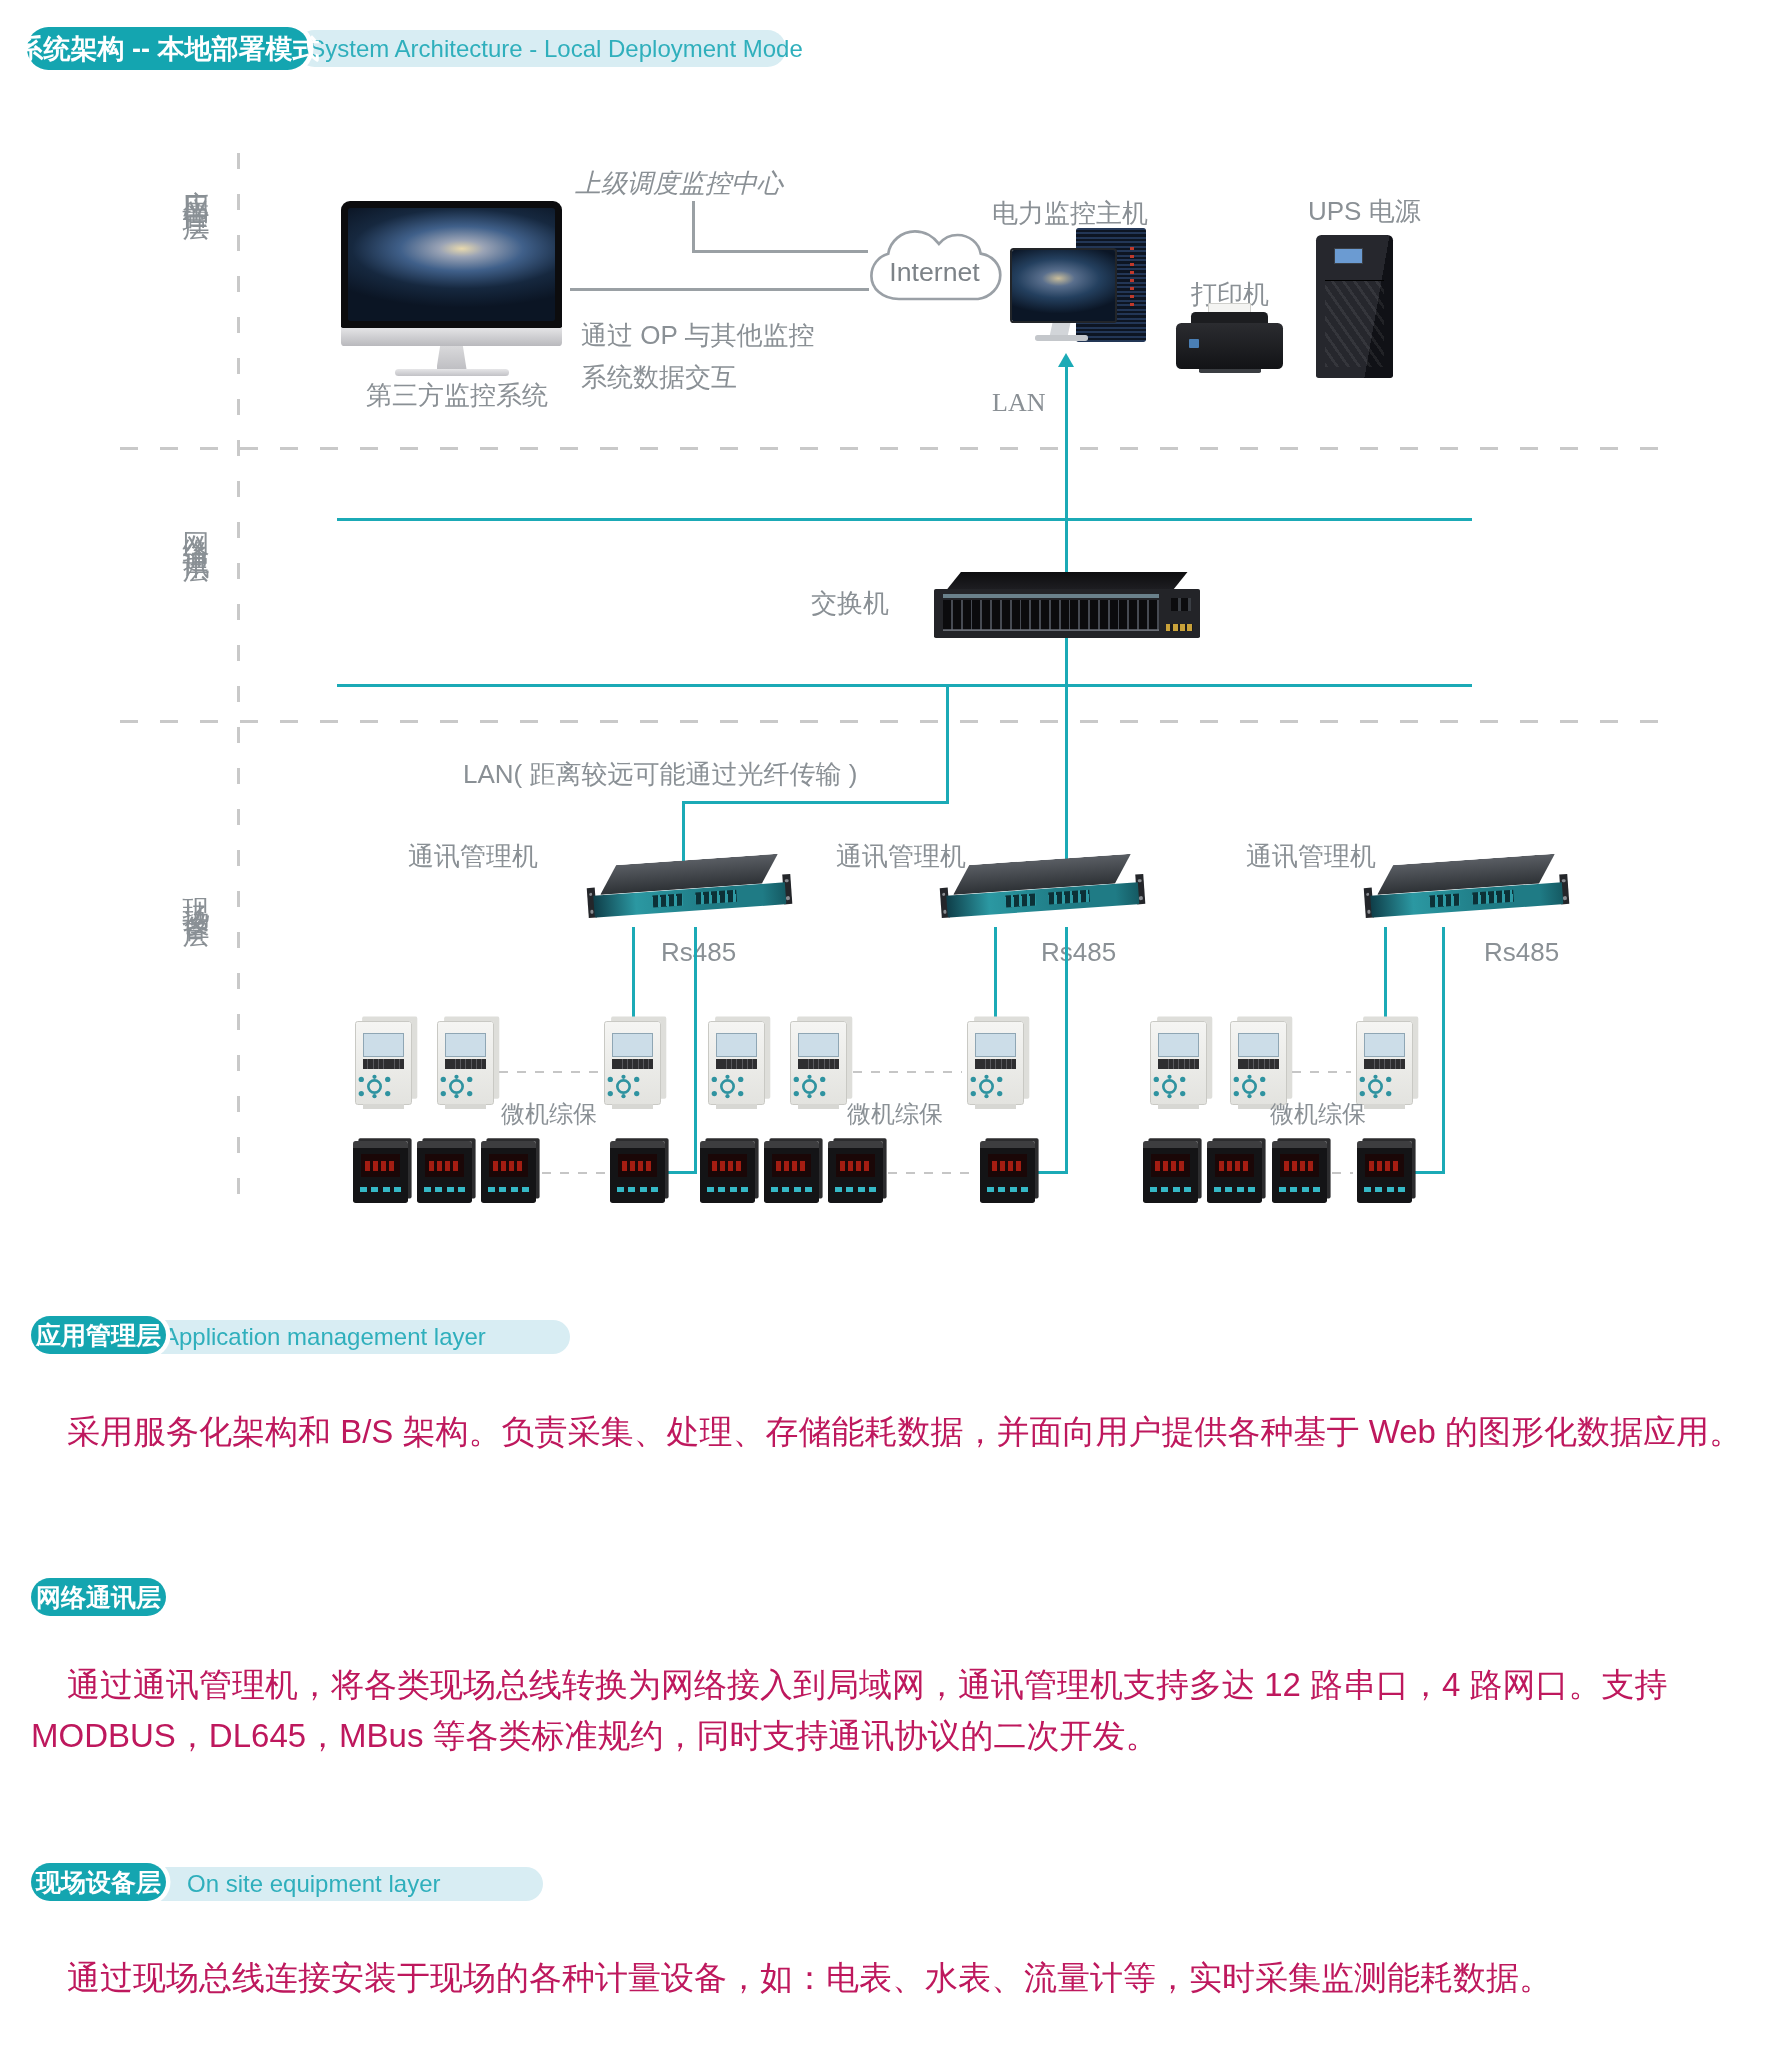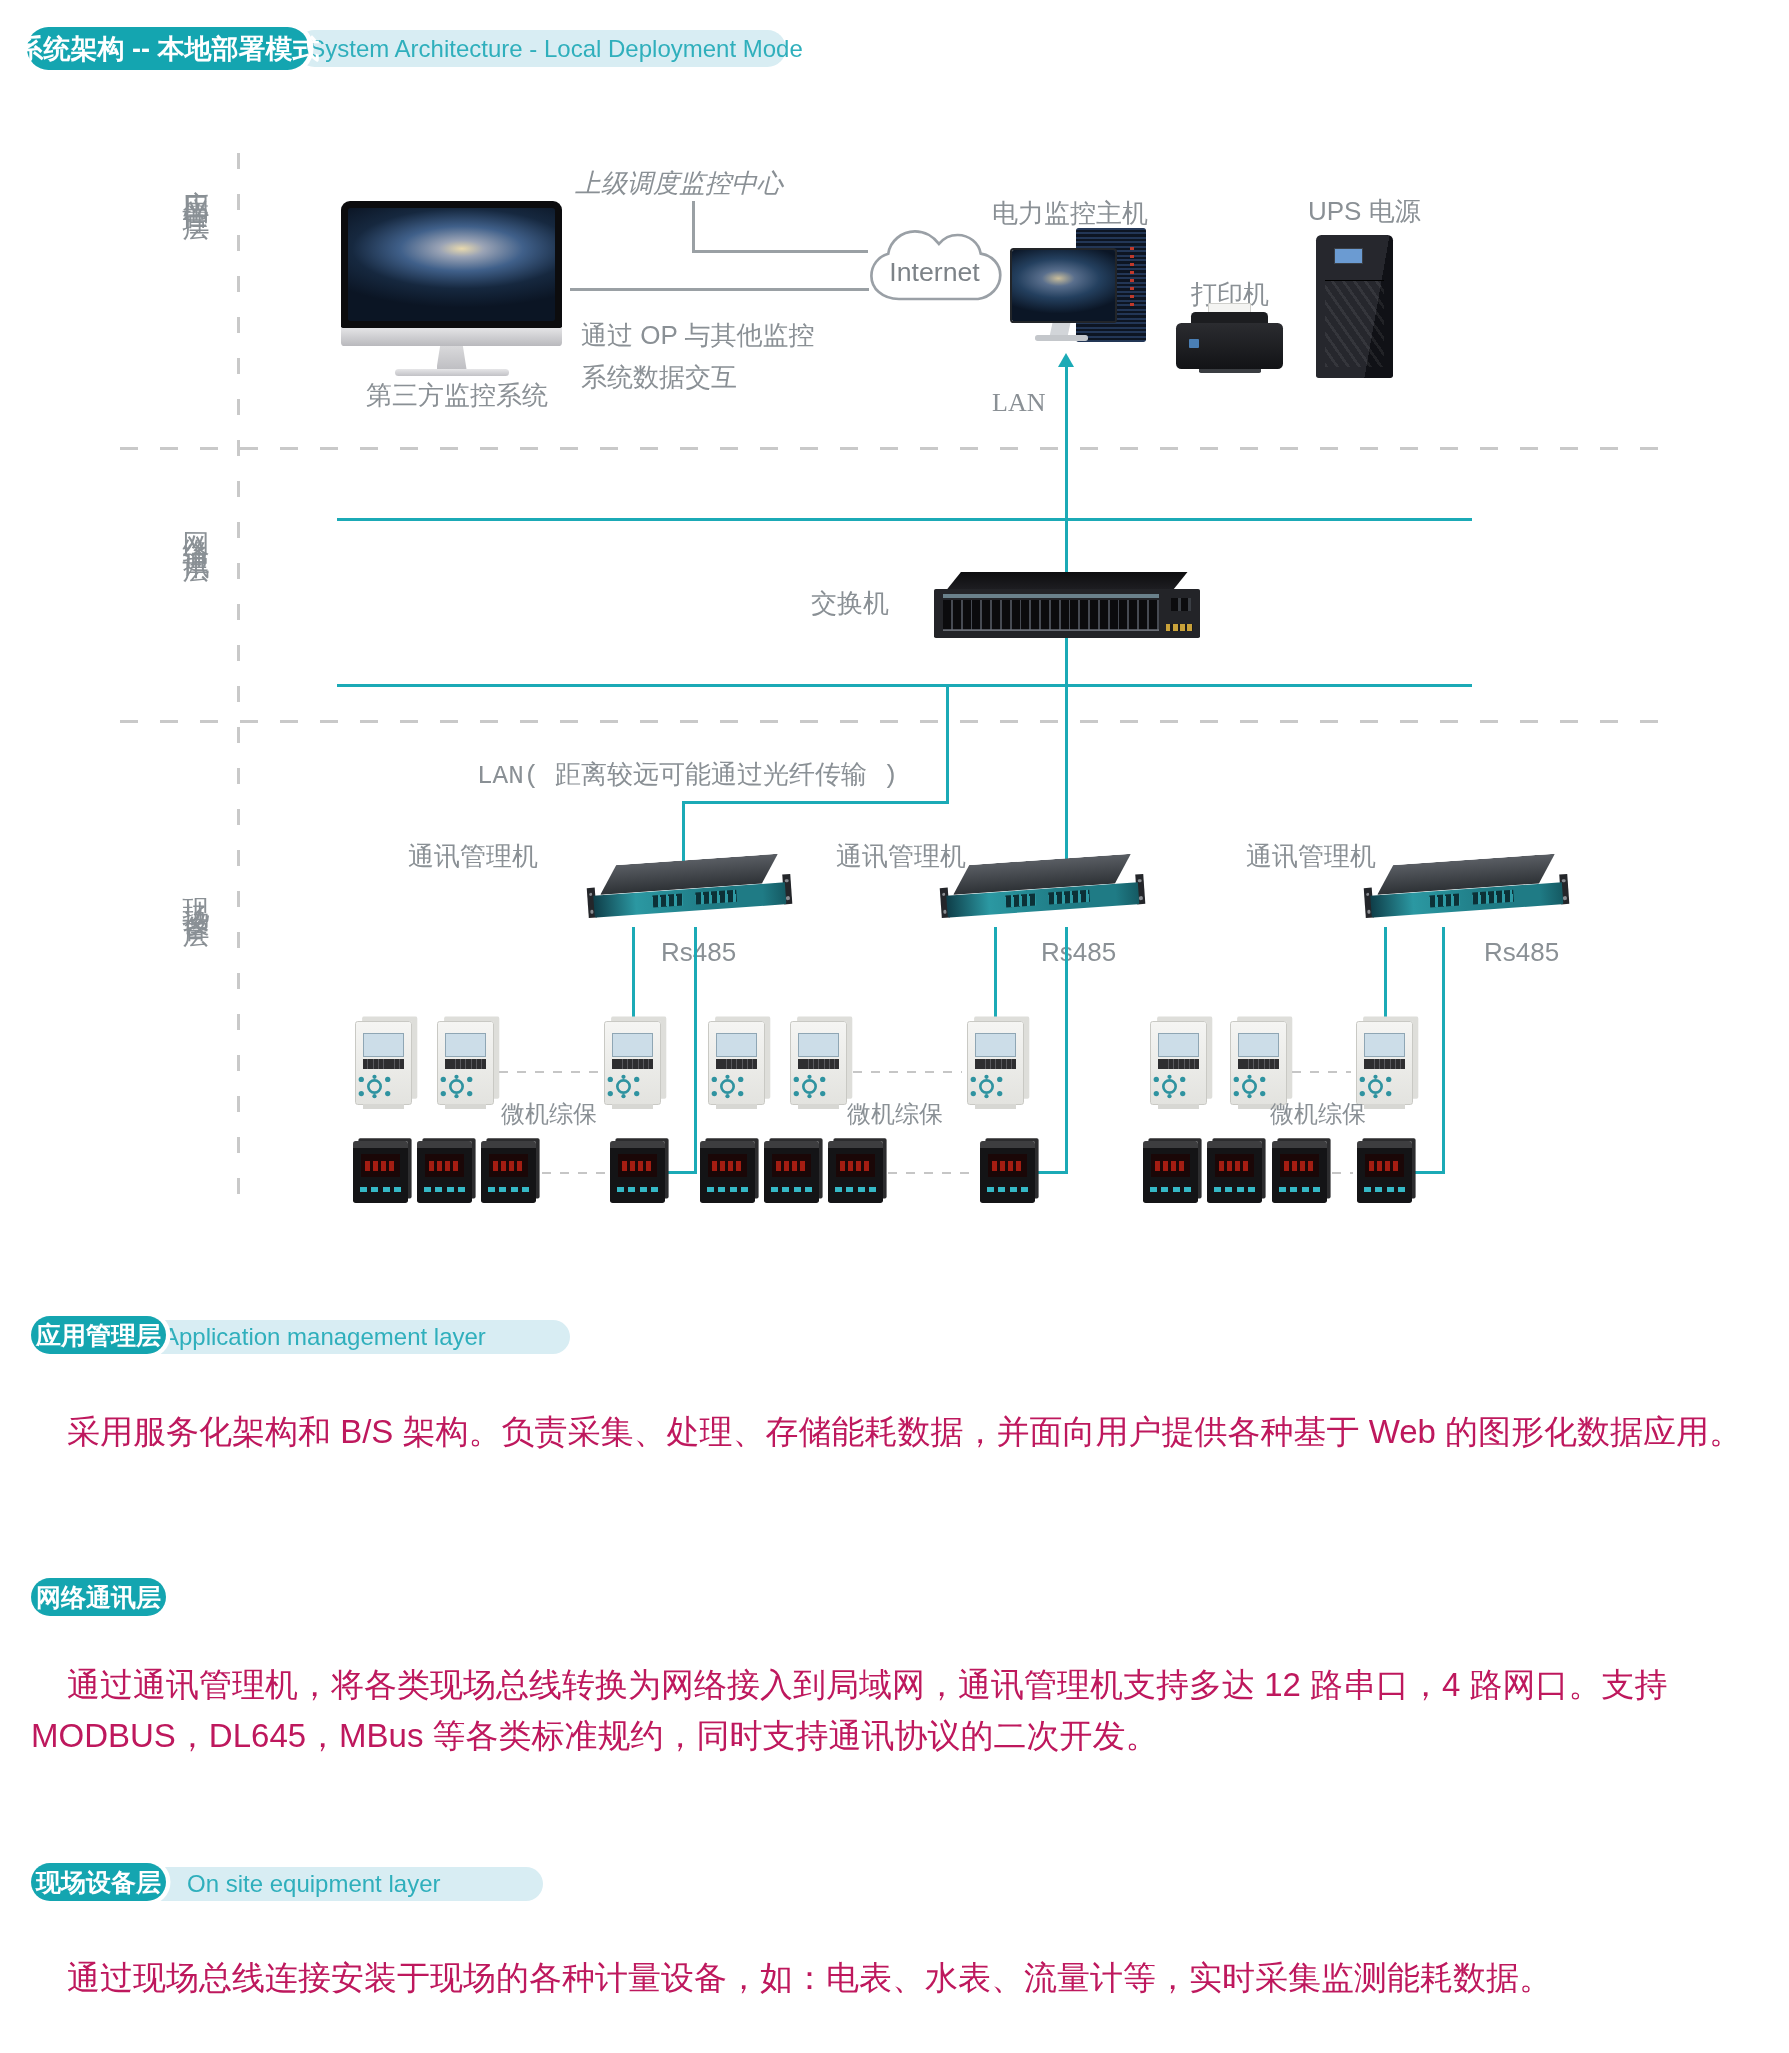--- a/index.html
+++ b/index.html
@@ -193,21 +193,21 @@
 
   <div class="dlabel" style="left:811px;top:586px;">交换机</div>
   <div class="switch" style="left:934px;top:589px;">
     <div class="switch-top"></div>
     <div class="switch-front">
       <div class="switch-strip"></div>
       <div class="switch-uplink"></div>
     </div>
   </div>
 
-  <div class="dlabel" style="left:477px;top:757px;font-family:Liberation Mono, monospace;">LAN( 距离较远可能通过光纤传输 )</div>
+  <div class="dlabel" style="left:463px;top:757px;">LAN( 距离较远可能通过光纤传输 )</div>
 
   <div class="tline" style="left:946px;top:686px;width:2.7px;height:118px;"></div>
   <div class="tline" style="left:682px;top:801px;width:267px;height:2.7px;"></div>
   <div class="tline" style="left:682px;top:801px;width:2.7px;height:62px;"></div>
 
   <div class="dlabel" style="left:408px;top:839px;">通讯管理机</div>
   <div class="dlabel" style="left:836px;top:839px;">通讯管理机</div>
   <div class="dlabel" style="left:1246px;top:839px;">通讯管理机</div>
 
   <div class="mgr" style="left:593px;top:860px;">

